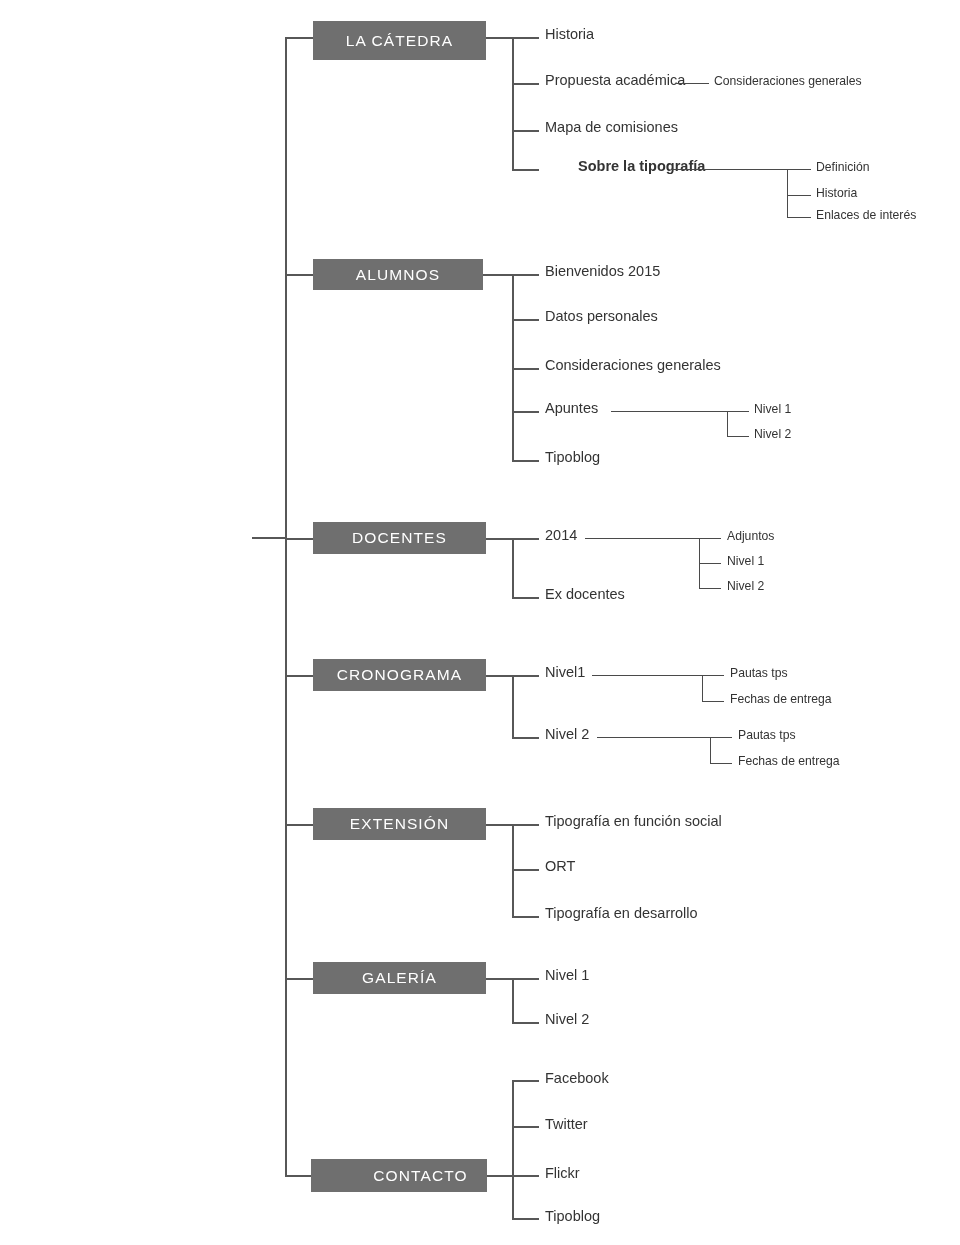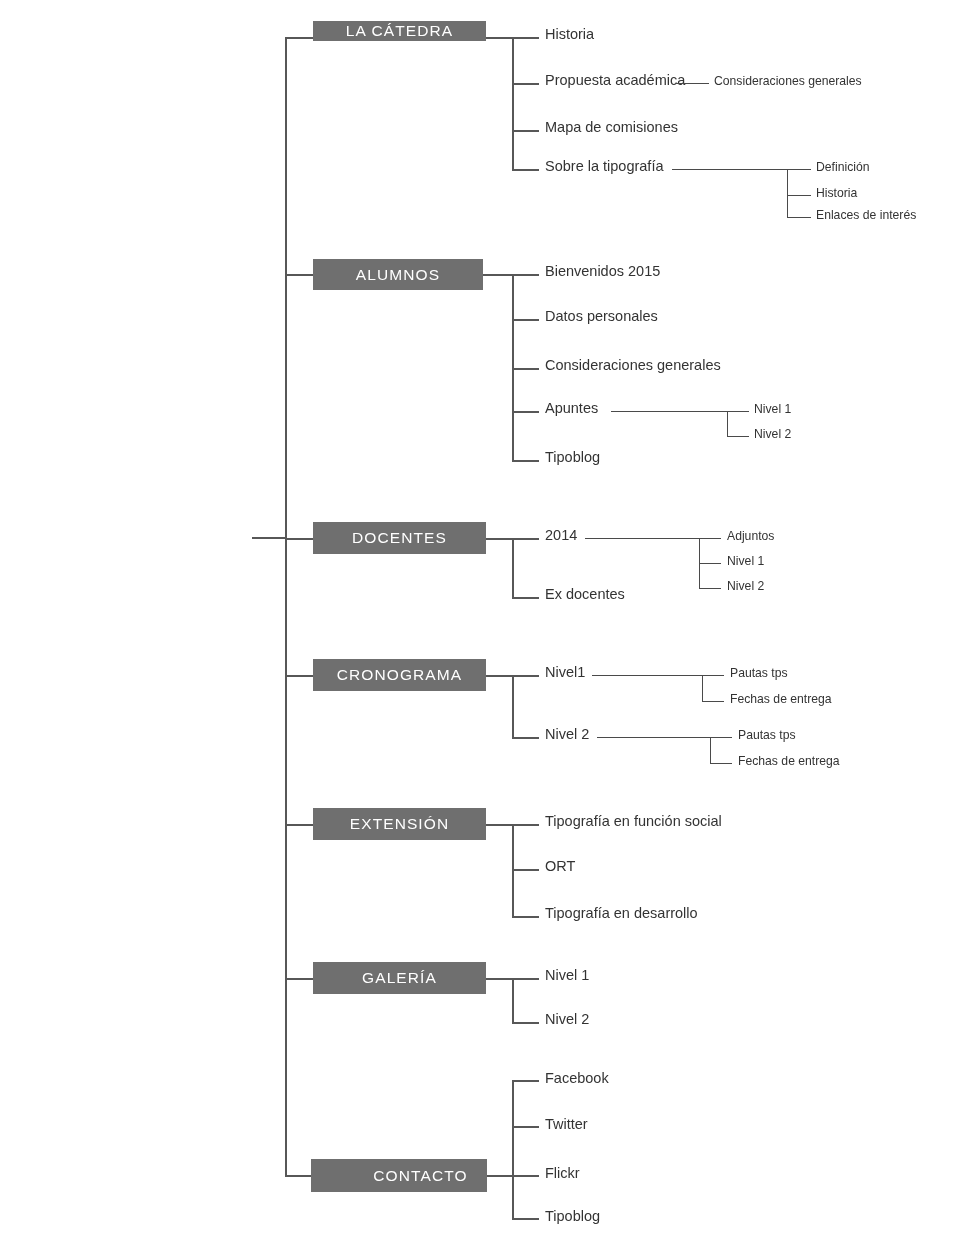--- a/index.html
+++ b/index.html
@@ -67,40 +67,40 @@
 <body>
 
 <div id="canvas">
 
 
   <div class="hline" style="left:252px; top:537px; width:34px;"></div>
 
   <div class="vline" style="left:285px; top:37px; height:1138px;"></div>
 
   <div class="hline" style="left:285px; top:37px; width:28px;"></div>
-  <div class="node-box section" style="left:313px; top:21px; width:173px; height:20px;">
+  <div class="node-box section" style="left:313px; top:21px; width:173px; height:39px;">
     <span>LA CÁTEDRA</span>
   </div>
   <div class="hline" style="left:486px; top:37px; width:26px;"></div>
 
   <div class="vline" style="left:512px; top:37px; height:132px;"></div>
 
   <div class="hline" style="left:512px; top:37px; width:27px;"></div>
   <div class="leaf l2" style="left:545px; top:27px;"><span>Historia</span></div>
 
   <div class="hline" style="left:512px; top:83px; width:27px;"></div>
   <div class="leaf l2" style="left:545px; top:73px;"><span>Propuesta académica</span></div>
   <div class="hline thin" style="left:676px; top:83px; width:33px;"></div>
   <div class="leaf l3" style="left:714px; top:75px;"><span>Consideraciones generales</span></div>
 
   <div class="hline" style="left:512px; top:130px; width:27px;"></div>
   <div class="leaf l2" style="left:545px; top:120px;"><span>Mapa de comisiones</span></div>
 
   <div class="hline" style="left:512px; top:169px; width:27px;"></div>
-  <div class="leaf l2" style="left:545px; top:159px;"><span>Sobre la tipografía</span></div>
+  <div class="leaf l2" style="left:578px; top:159px;font-weight:bold;"><span>Sobre la tipografía</span></div>
 
   <div class="hline thin" style="left:672px; top:169px; width:116px;"></div>
   <div class="vline thin" style="left:787px; top:169px; height:48px;"></div>
 
   <div class="hline thin" style="left:787px; top:169px; width:24px;"></div>
   <div class="leaf l3" style="left:816px; top:161px;"><span>Definición</span></div>
 
   <div class="hline thin" style="left:787px; top:195px; width:24px;"></div>
   <div class="leaf l3" style="left:816px; top:187px;"><span>Historia</span></div>
 

